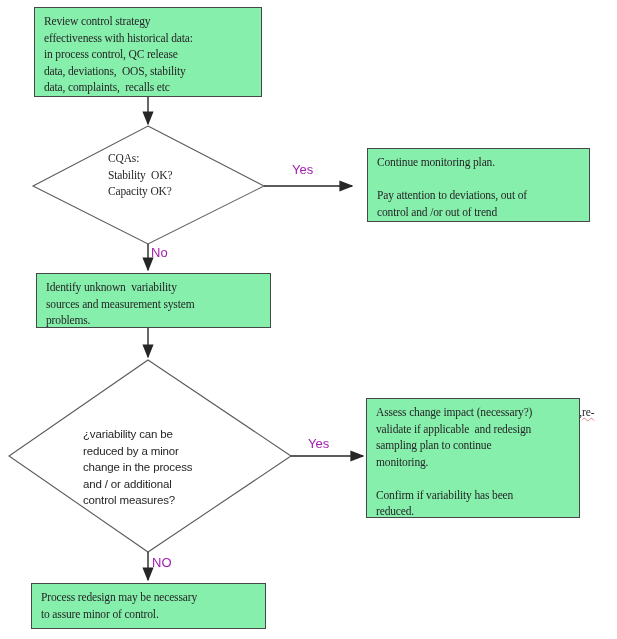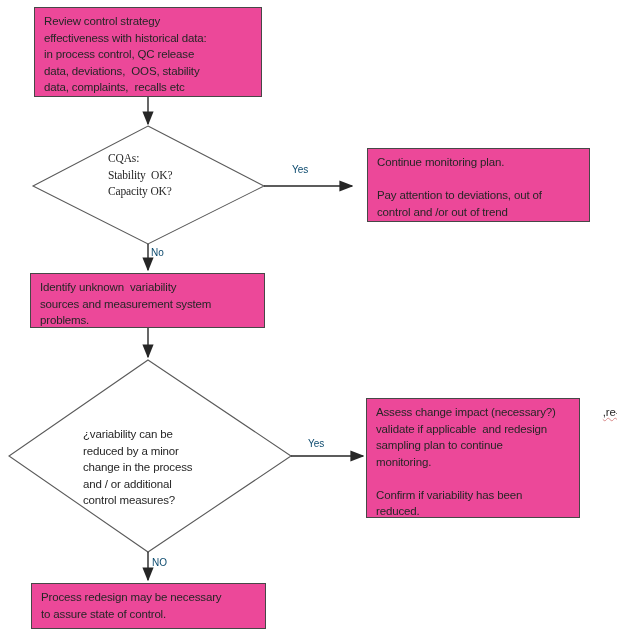--- a/index.html
+++ b/index.html
@@ -7,38 +7,39 @@
     position:relative;
     width:617px;height:639px;
     background:#ffffff;
     font-family:"Liberation Sans", sans-serif;
     color:#262626;
     overflow:hidden;
   }
   svg.wires{position:absolute;left:0;top:0;width:617px;height:639px;}
   .box{
     position:absolute;
-    background:#ec4899;
+    background:#86efac;
     border:1.7px solid #474747;
     box-sizing:border-box;
+    font-family:Liberation Serif, serif;
   }
   .txt{
     white-space:pre;
     font-size:11.5px;
     line-height:16.5px;
     letter-spacing:-0.15px;
     color:#262626;
   }
   .box .txt{padding:5px 9px;}
   .free-txt{position:absolute;}
   .branch-label{
     position:absolute;
-    font-size:10px;
+    font-size:13px;
     line-height:15px;
-    color:#0c4a6e;
+    color:#a21caf;
   }
   .squiggle{
     text-decoration-line:underline;
     text-decoration-style:wavy;
     text-decoration-color:#d98c8c;
     text-decoration-thickness:1px;
     padding-left:47px;
   }
 </style>
 </head>
@@ -73,39 +74,39 @@
 data, complaints,  recalls etc</div>
   </div>
 
   <div class="box" style="left:367px;top:148px;width:223px;height:74px;">
     <div class="txt">Continue monitoring plan.
 
 Pay attention to deviations, out of
 control and /or out of trend</div>
   </div>
 
-  <div class="box" style="left:30px;top:273px;width:235px;height:55px;">
+  <div class="box" style="left:36px;top:273px;width:235px;height:55px;">
     <div class="txt">Identify unknown  variability
 sources and measurement system
 problems.</div>
   </div>
 
   <div class="box" style="left:366px;top:398px;width:214px;height:120px;">
     <div class="txt"><span>Assess change impact (necessary?)</span><span class="squiggle">,re-</span><span>
 validate if applicable  and redesign
 sampling plan to continue
 monitoring.
 
 Confirm if variability has been
 reduced.</span></div>
   </div>
 
   <div class="box" style="left:31px;top:583px;width:235px;height:46px;">
     <div class="txt">Process redesign may be necessary
-to assure state of control.</div>
+to assure minor of control.</div>
   </div>
 
   <div class="txt free-txt" style="left:108px;top:150px;font-family:Liberation Serif, serif;">CQAs:
 Stability  OK?
 Capacity OK?</div>
 
   <div class="txt free-txt" style="left:83px;top:426px;">¿variability can be
 reduced by a minor
 change in the process
 and / or additional

